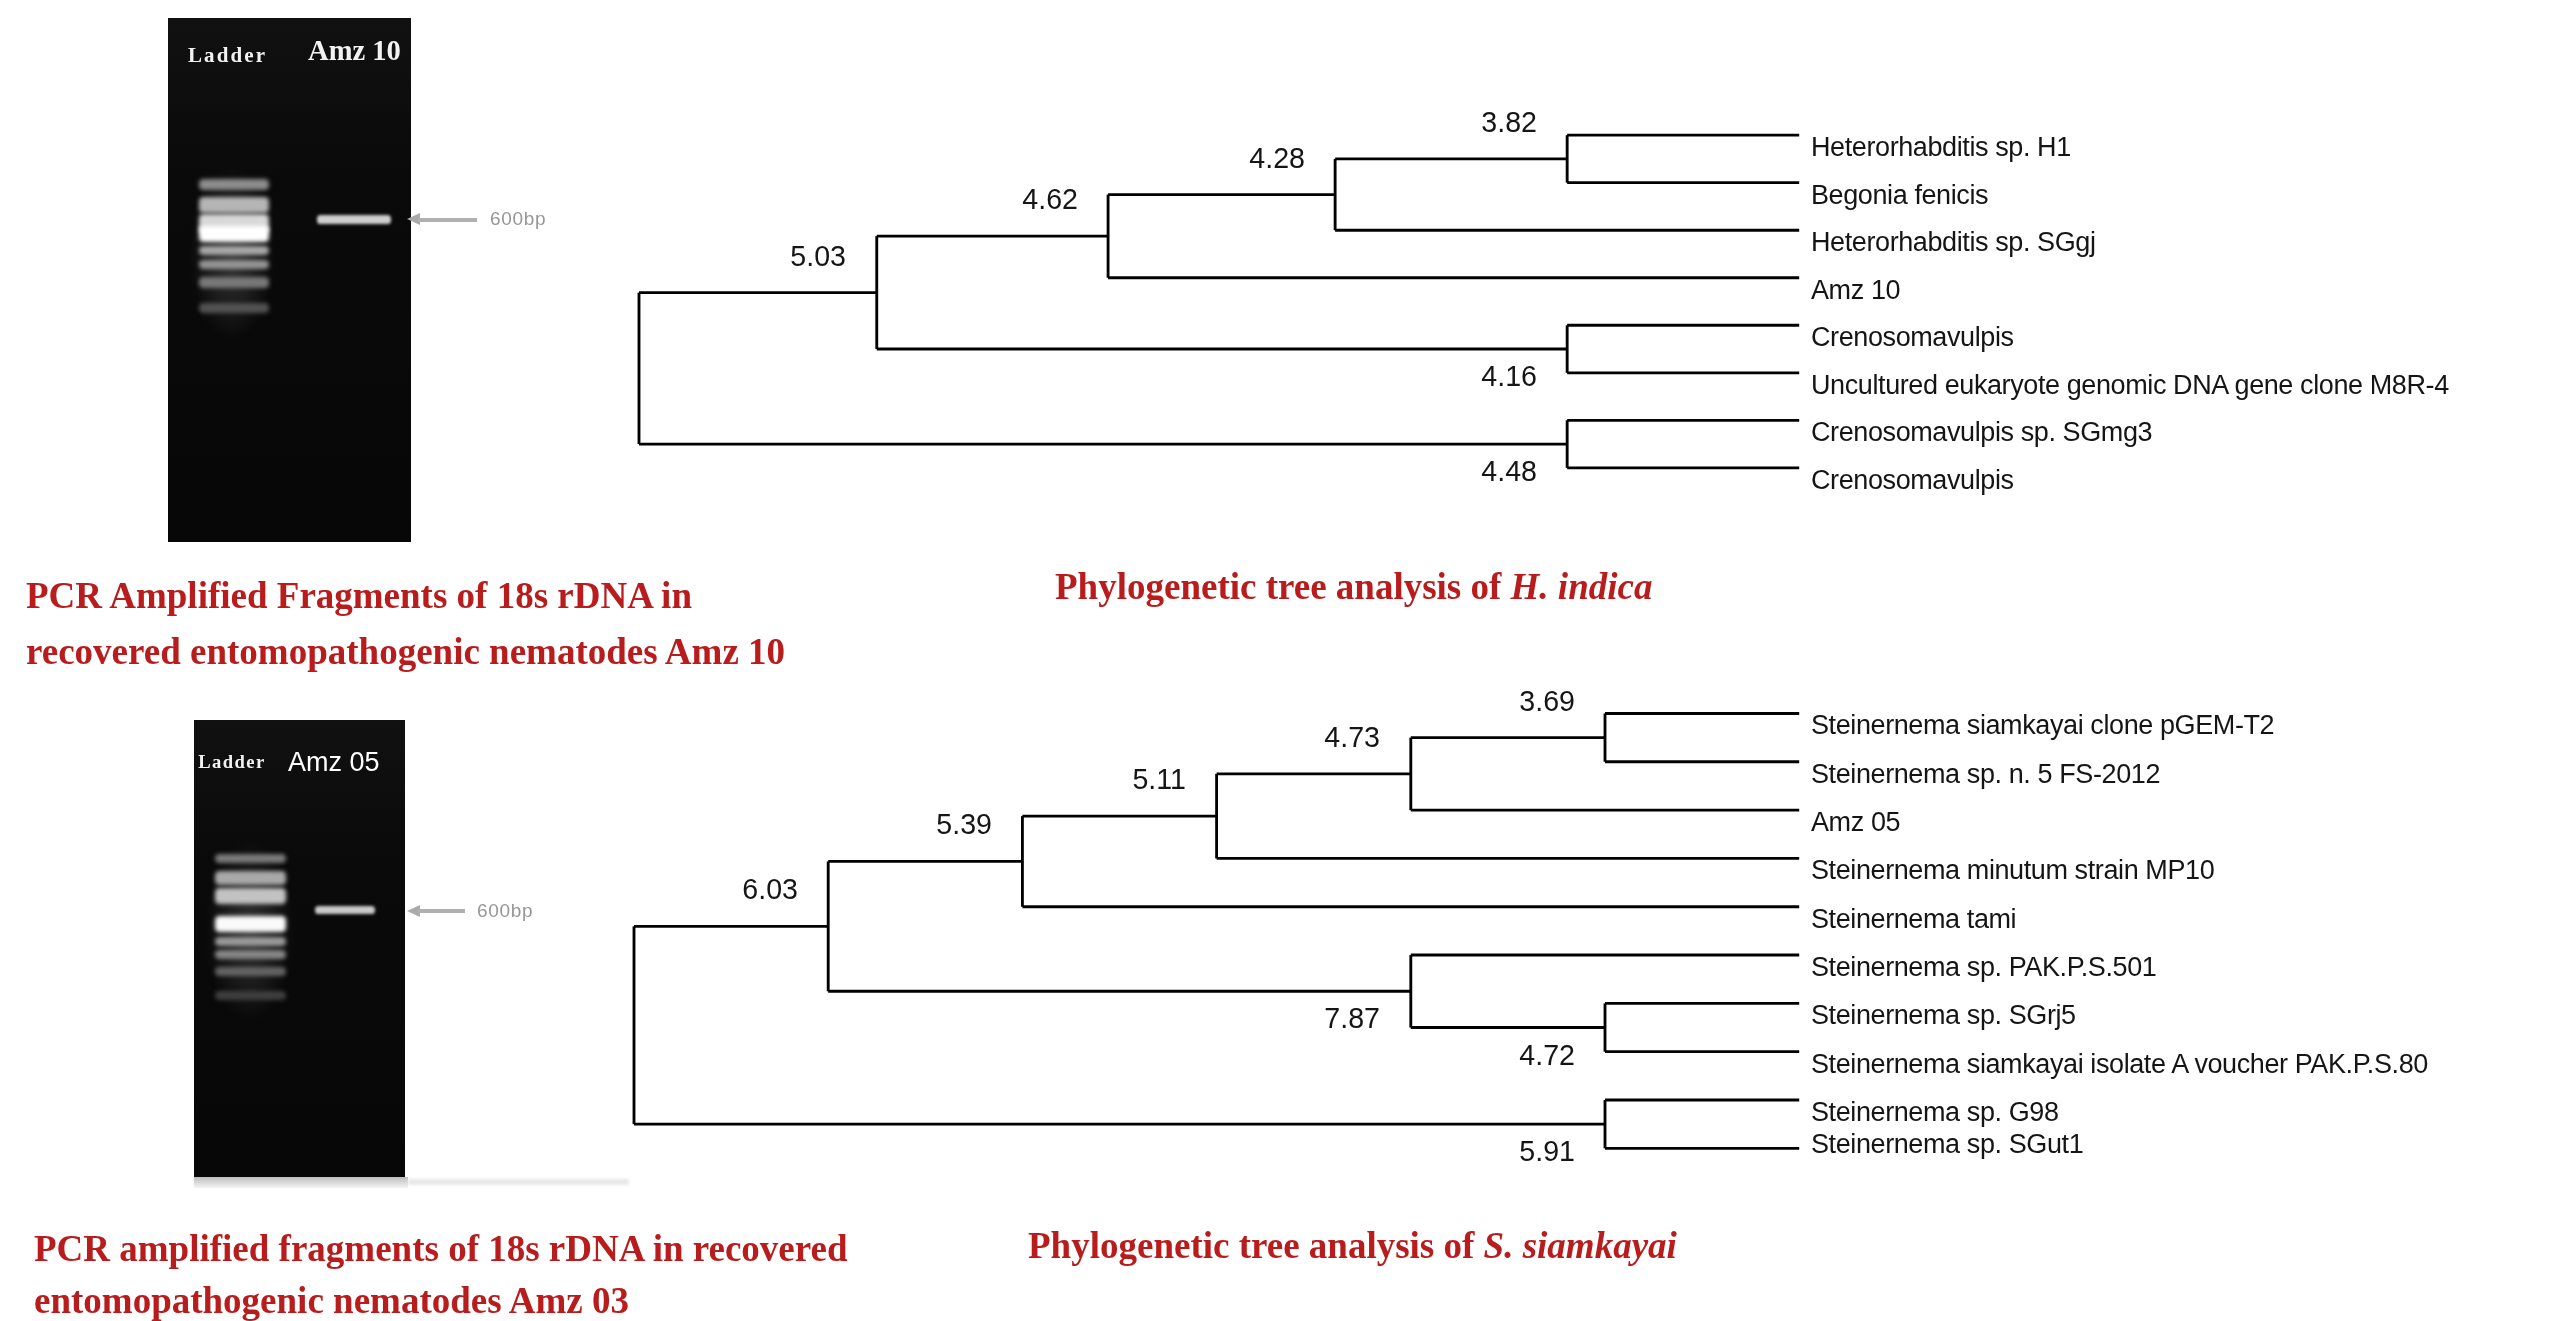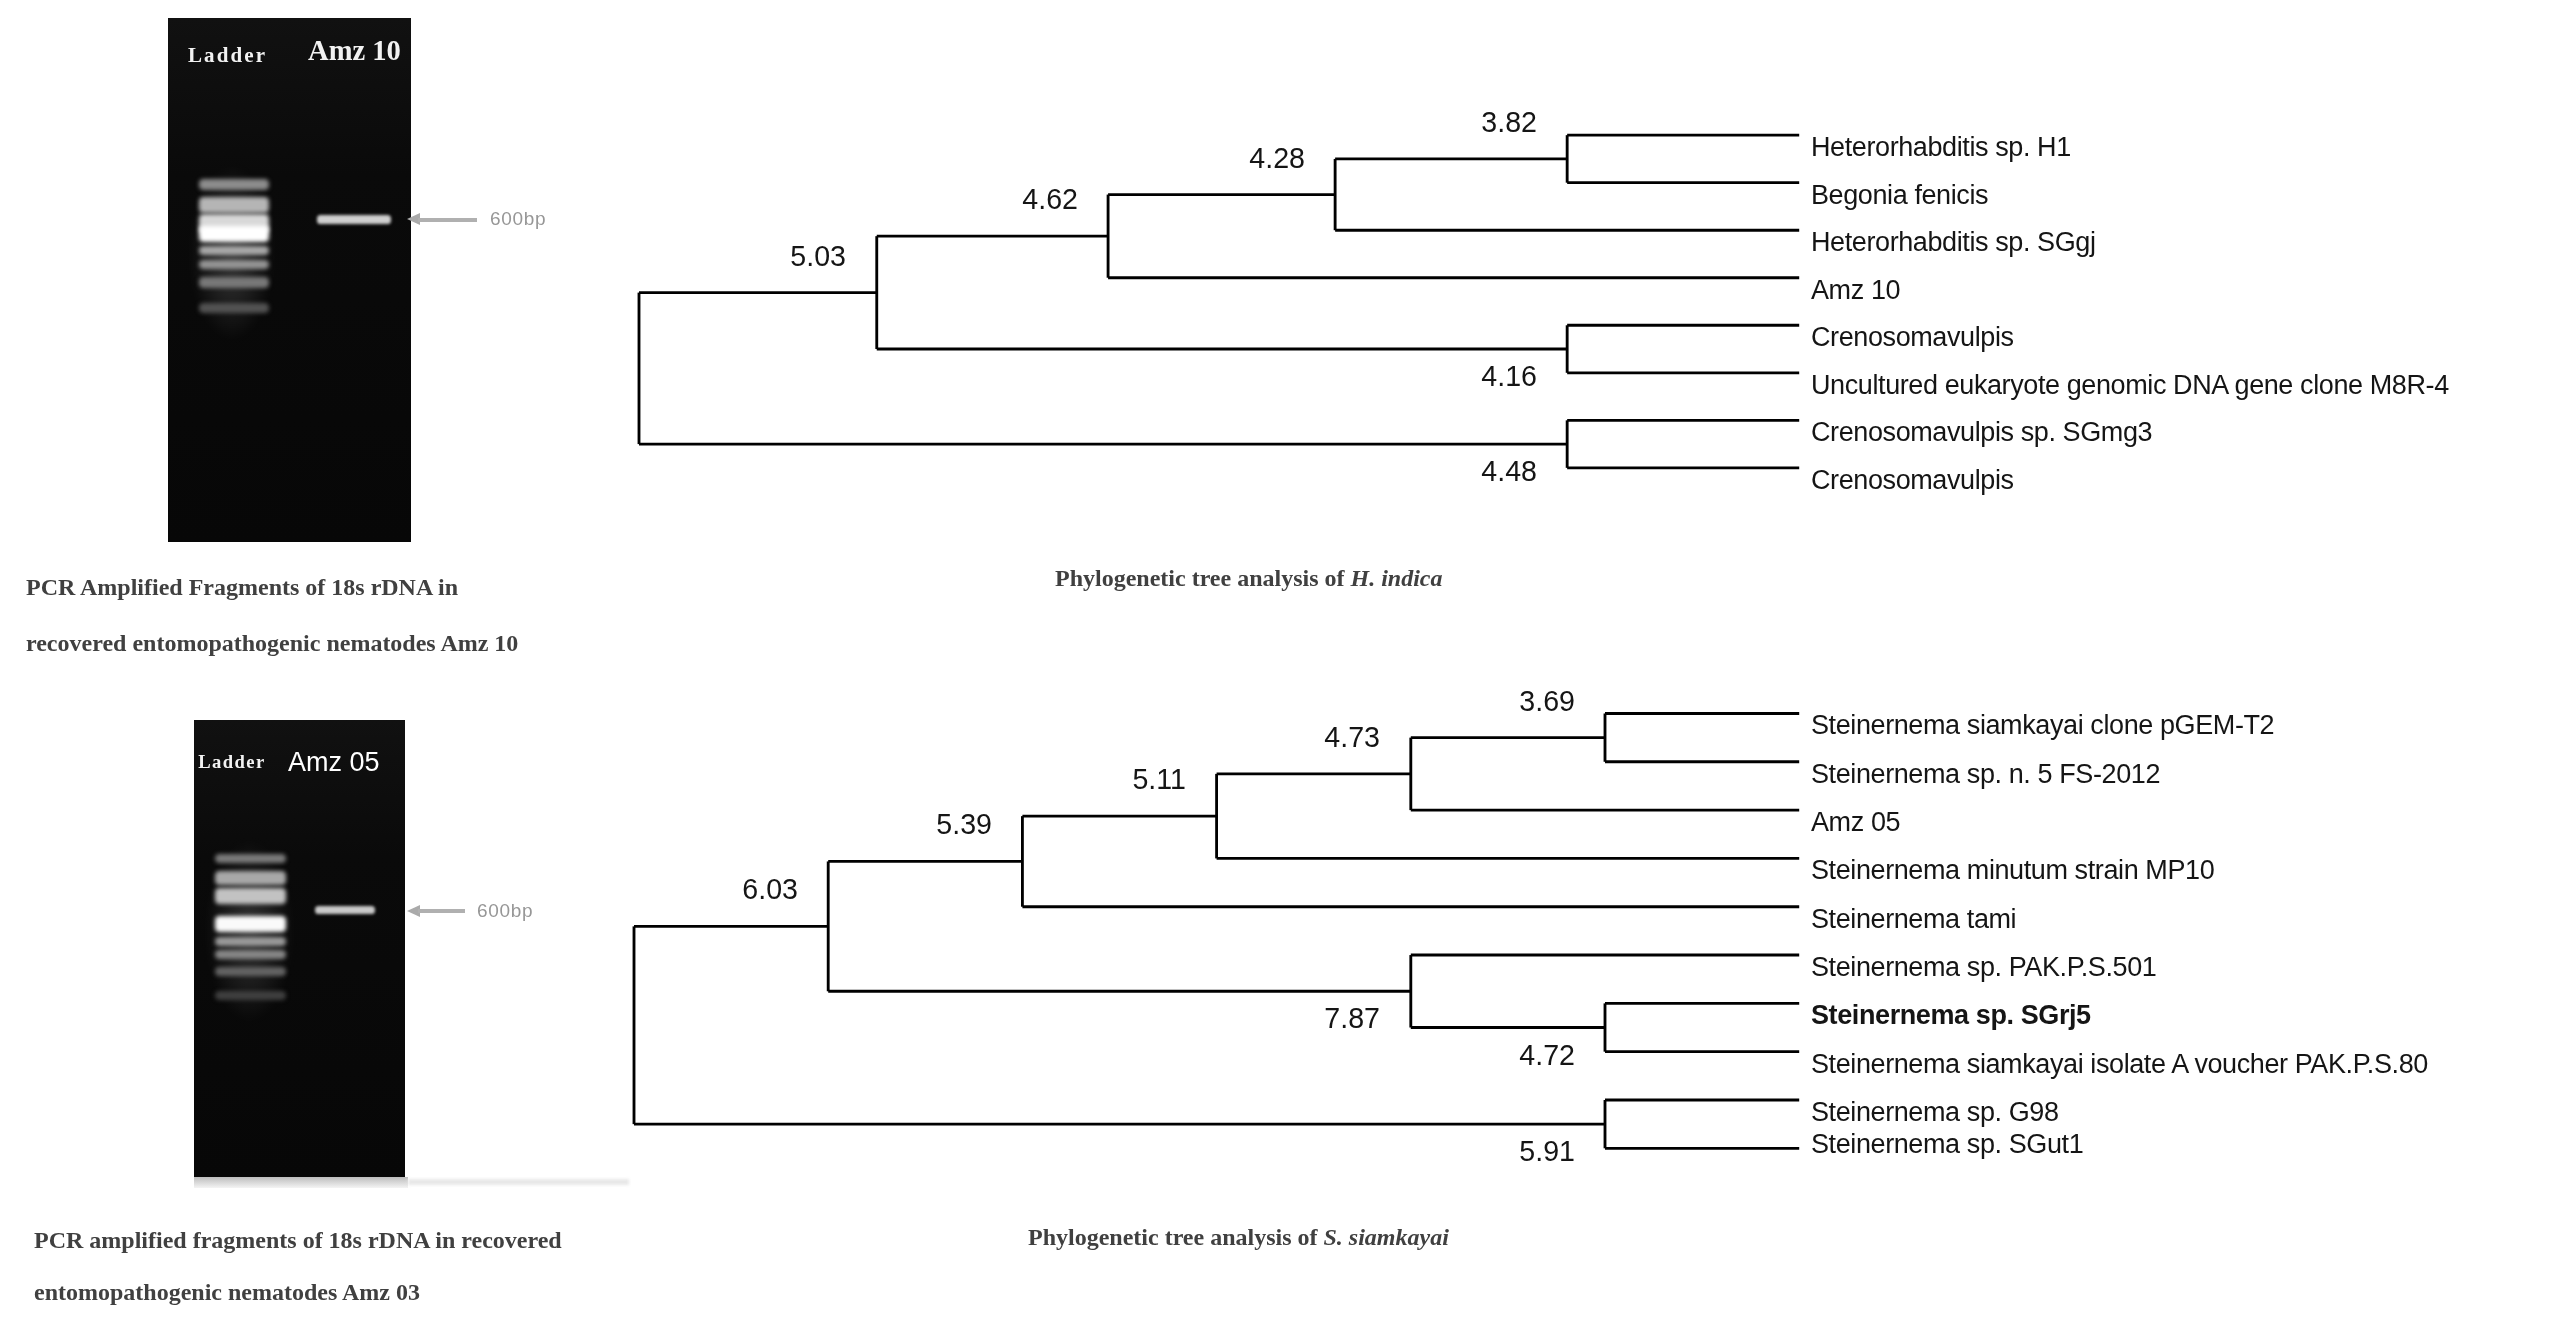--- a/index.html
+++ b/index.html
@@ -11,21 +11,21 @@
   .gel-label-sans{position:absolute;font-family:"Liberation Sans",sans-serif;color:#ffffff;}
   .band{position:absolute;border-radius:4.3px;filter:blur(2.1px);}
   .sample-band{position:absolute;border-radius:3.6px;filter:blur(1.8px);}
   .lane-glow{position:absolute;border-radius:50%;filter:blur(4.3px);}
   .marker-line{position:absolute;background:#b0b0b0;}
   .marker-head{position:absolute;width:0;height:0;border-top:6.4px solid transparent;border-bottom:6.4px solid transparent;border-right:13px solid #aaaaaa;}
   .marker-text{position:absolute;font-size:19px;letter-spacing:0.7px;color:#979797;filter:blur(0.4px);}
   .gel-shadow{position:absolute;background:linear-gradient(180deg,#bdbdbd,#f4f4f4);}
   .gel-shadow2{position:absolute;background:#e8e8e8;filter:blur(1.4px);}
   
-  .caption{position:absolute;font-family:"Liberation Serif",serif;font-weight:bold;font-size:24px;color:#404040;white-space:nowrap;}
+  .caption{position:absolute;font-family:"Liberation Serif",serif;font-weight:bold;font-size:37px;color:#b91c1c;white-space:nowrap;}
   .caption .sp-italic{font-style:italic;}
   
   .tree-svg{position:absolute;left:0;top:0;width:2576px;height:1322px;}
   .tree-svg line{stroke:#000;stroke-width:4;}
   .tree-overlay{position:absolute;left:0;top:0;width:2576px;height:1322px;pointer-events:none;}
   .leaf-label{position:absolute;font-size:27px;letter-spacing:-0.4px;color:#151515;white-space:nowrap;line-height:36px;margin-top:12px;}
   .branch-value{position:absolute;font-size:28.6px;color:#151515;text-align:right;line-height:33px;}
 </style>
 </head>
 <body>
@@ -164,21 +164,21 @@
       <div class="branch-value" style="width: 171px; left: 1209px; top: 721px;">4.73</div>
       <div class="branch-value" style="width: 171px; left: 1404px; top: 685px;">3.69</div>
       <div class="leaf-label" style="left: 1811px; top: 695px;">Steinernema siamkayai clone pGEM-T2</div>
       <div class="leaf-label" style="left: 1811px; top: 744px;">Steinernema sp. n. 5 FS-2012</div>
       <div class="leaf-label" style="left: 1811px; top: 792px;">Amz 05</div>
       <div class="leaf-label" style="left: 1811px; top: 840px;">Steinernema minutum strain MP10</div>
       <div class="leaf-label" style="left: 1811px; top: 889px;">Steinernema tami</div>
       <div class="branch-value" style="width: 171px; left: 1209px; top: 1002px;">7.87</div>
       <div class="leaf-label" style="left: 1811px; top: 937px;">Steinernema sp. PAK.P.S.501</div>
       <div class="branch-value" style="width: 171px; left: 1404px; top: 1039px;">4.72</div>
-      <div class="leaf-label" style="left: 1811px; top: 985px; font-weight: bold;">Steinernema sp. SGrj5</div>
+      <div class="leaf-label" style="left: 1811px; top: 985px;">Steinernema sp. SGrj5</div>
       <div class="leaf-label" style="left: 1811px; top: 1034px;">Steinernema siamkayai isolate A voucher PAK.P.S.80</div>
       <div class="branch-value" style="width: 171px; left: 1404px; top: 1135px;">5.91</div>
       <div class="leaf-label" style="left: 1811px; top: 1082px;">Steinernema sp. G98</div>
       <div class="leaf-label" style="left: 1811px; top: 1114px;">Steinernema sp. SGut1</div>
     </div>
   <div class="caption" style="left:1028px;top:1224px;">
     <span>Phylogenetic tree analysis of </span><span class="sp-italic">S. siamkayai</span>
   </div>
 
 </div>

